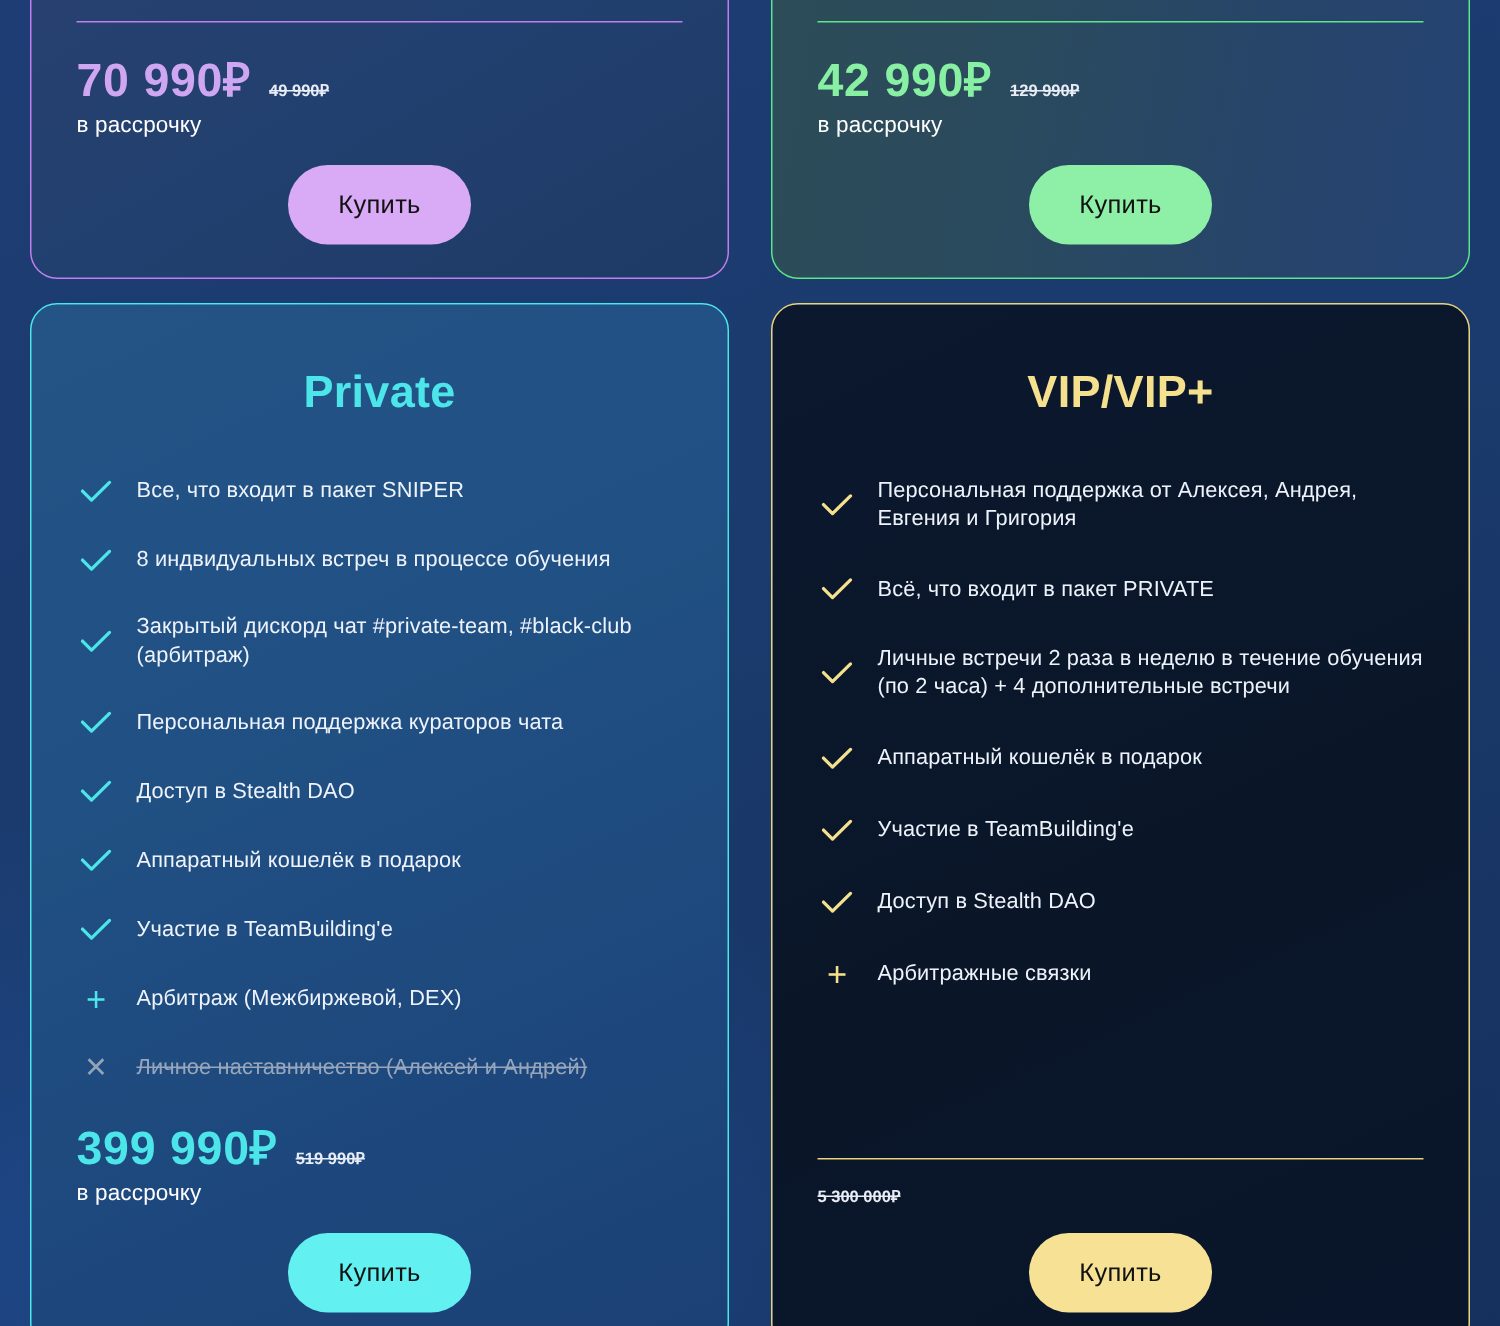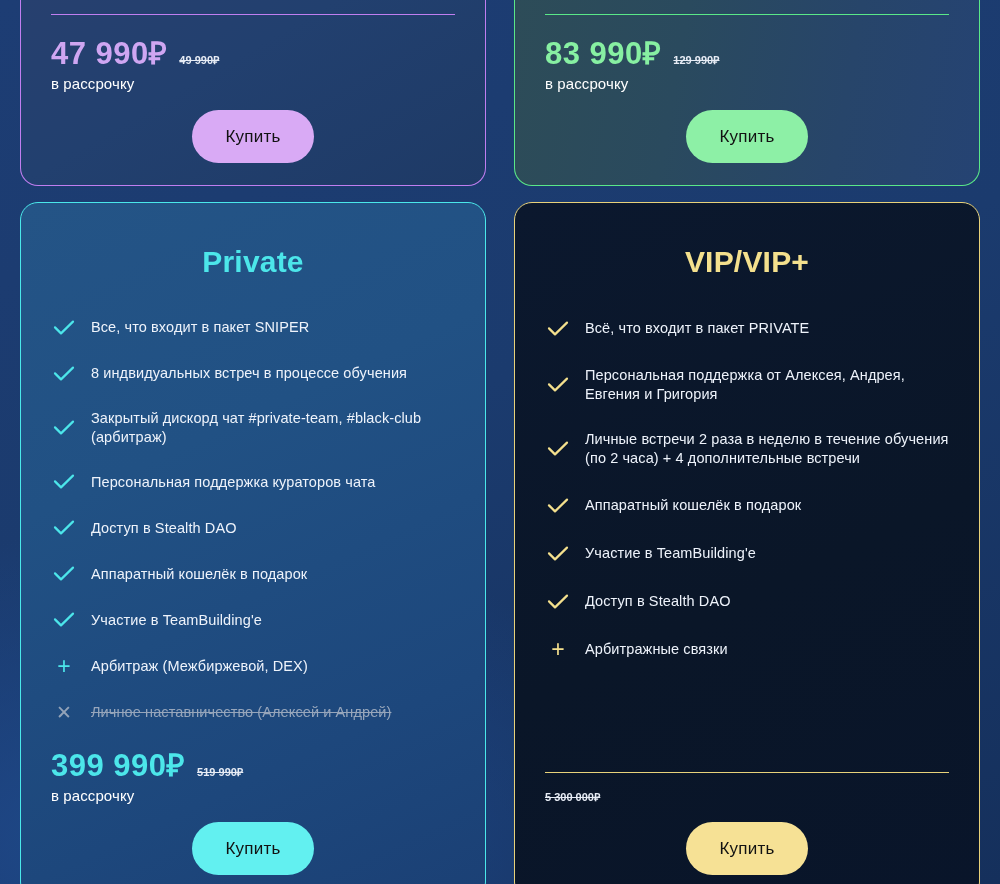--- a/index.html
+++ b/index.html
@@ -235,37 +235,37 @@
 
 <div class="page-bg"></div>
 
 <div class="grid">
 
   <section class="card card--purple">
     <div class="card-inner">
       <div class="divider"></div>
       <div class="price-block">
         <div class="price-row">
-          <span class="price-now">47 990₽</span>
+          <span class="price-now">70 990₽</span>
           <span class="price-old">49 990₽</span>
         </div>
         <div class="price-note">в рассрочку</div>
         <div class="btn-wrap">
           <button class="btn">Купить</button>
         </div>
       </div>
     </div>
   </section>
 
   <section class="card card--green">
     <div class="card-inner">
       <div class="divider"></div>
       <div class="price-block">
         <div class="price-row">
-          <span class="price-now">83 990₽</span>
+          <span class="price-now">42 990₽</span>
           <span class="price-old">129 990₽</span>
         </div>
         <div class="price-note">в рассрочку</div>
         <div class="btn-wrap">
           <button class="btn">Купить</button>
         </div>
       </div>
     </div>
   </section>
 
@@ -360,29 +360,29 @@
   <section class="card card--gold">
     <div class="card-inner">
       <h2 class="card-title">VIP/VIP+</h2>
       <ul class="features">
           <li class="feature">
             <span class="ficon" style="color:#f4e08d">
               <svg class="check-svg" width="22" height="16" viewBox="0 0 22 16" fill="none">
                 <path d="M2 7.4 L8 13.4 L20 1.6" stroke="currentColor" stroke-width="2.2" stroke-linecap="round" stroke-linejoin="round"></path>
               </svg>
             </span>
+            <span class="ftext">Персональная поддержка от Алексея, Андрея, Евгения и Григория</span>
+          </li>
+          <li class="feature">
+            <span class="ficon" style="color:#f4e08d">
+              <svg class="check-svg" width="22" height="16" viewBox="0 0 22 16" fill="none">
+                <path d="M2 7.4 L8 13.4 L20 1.6" stroke="currentColor" stroke-width="2.2" stroke-linecap="round" stroke-linejoin="round"></path>
+              </svg>
+            </span>
             <span class="ftext">Всё, что входит в пакет PRIVATE</span>
-          </li>
-          <li class="feature">
-            <span class="ficon" style="color:#f4e08d">
-              <svg class="check-svg" width="22" height="16" viewBox="0 0 22 16" fill="none">
-                <path d="M2 7.4 L8 13.4 L20 1.6" stroke="currentColor" stroke-width="2.2" stroke-linecap="round" stroke-linejoin="round"></path>
-              </svg>
-            </span>
-            <span class="ftext">Персональная поддержка от Алексея, Андрея, Евгения и Григория</span>
           </li>
           <li class="feature">
             <span class="ficon" style="color:#f4e08d">
               <svg class="check-svg" width="22" height="16" viewBox="0 0 22 16" fill="none">
                 <path d="M2 7.4 L8 13.4 L20 1.6" stroke="currentColor" stroke-width="2.2" stroke-linecap="round" stroke-linejoin="round"></path>
               </svg>
             </span>
             <span class="ftext">Личные встречи 2 раза в неделю в течение обучения (по 2 часа) + 4 дополнительные встречи</span>
           </li>
           <li class="feature">

